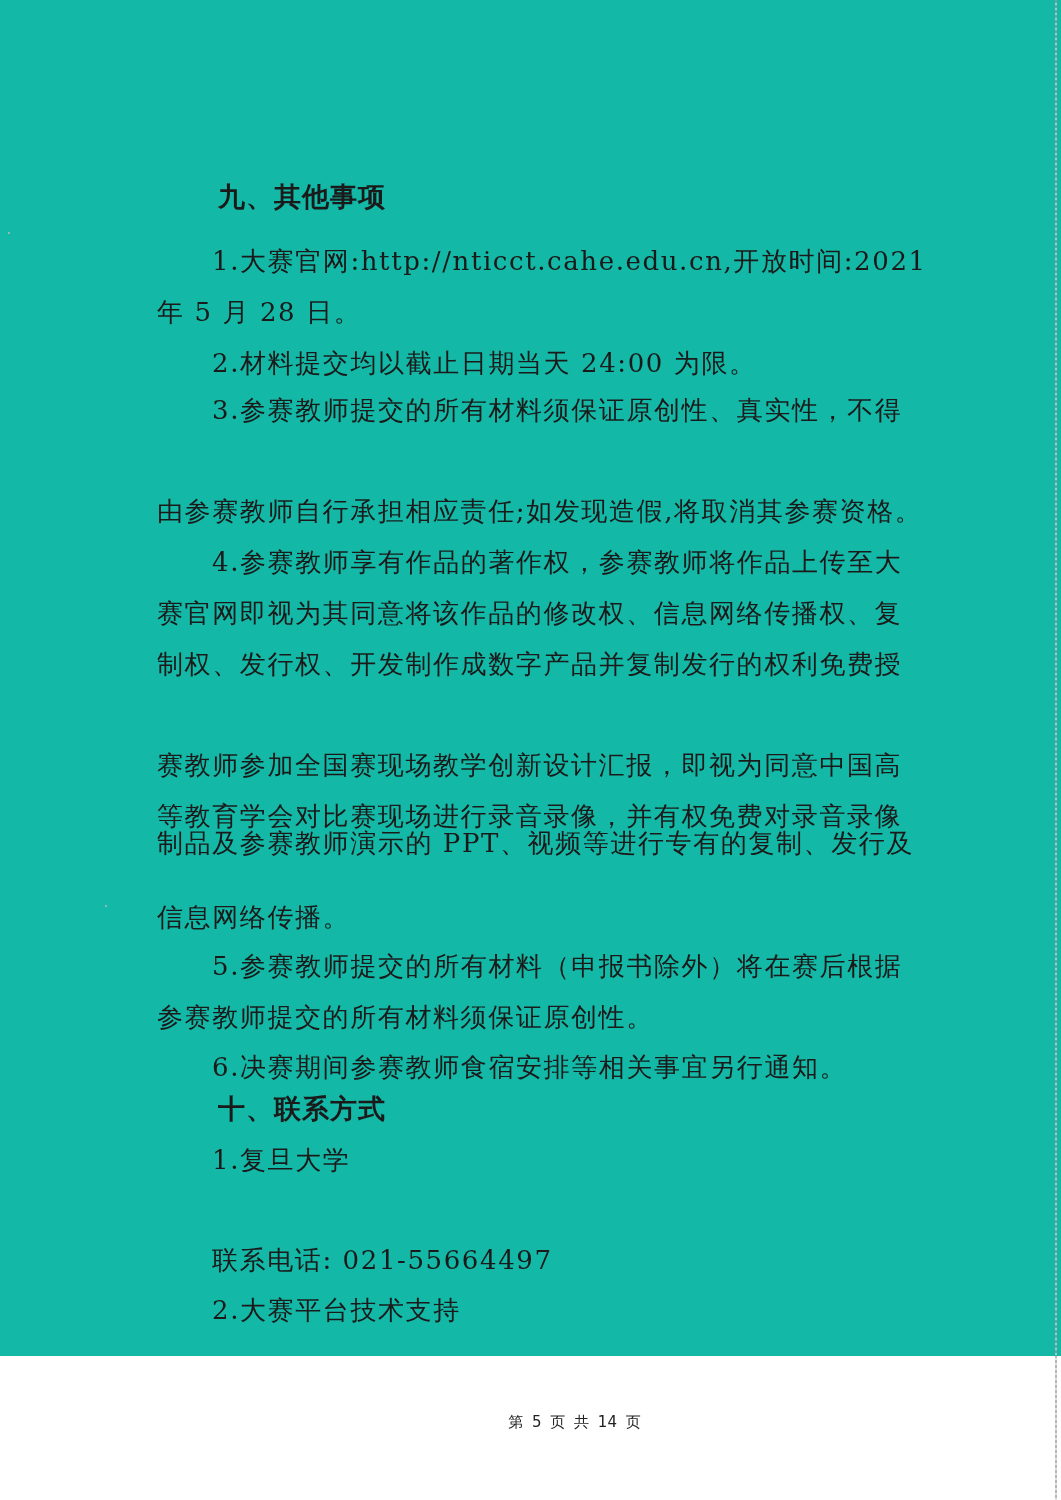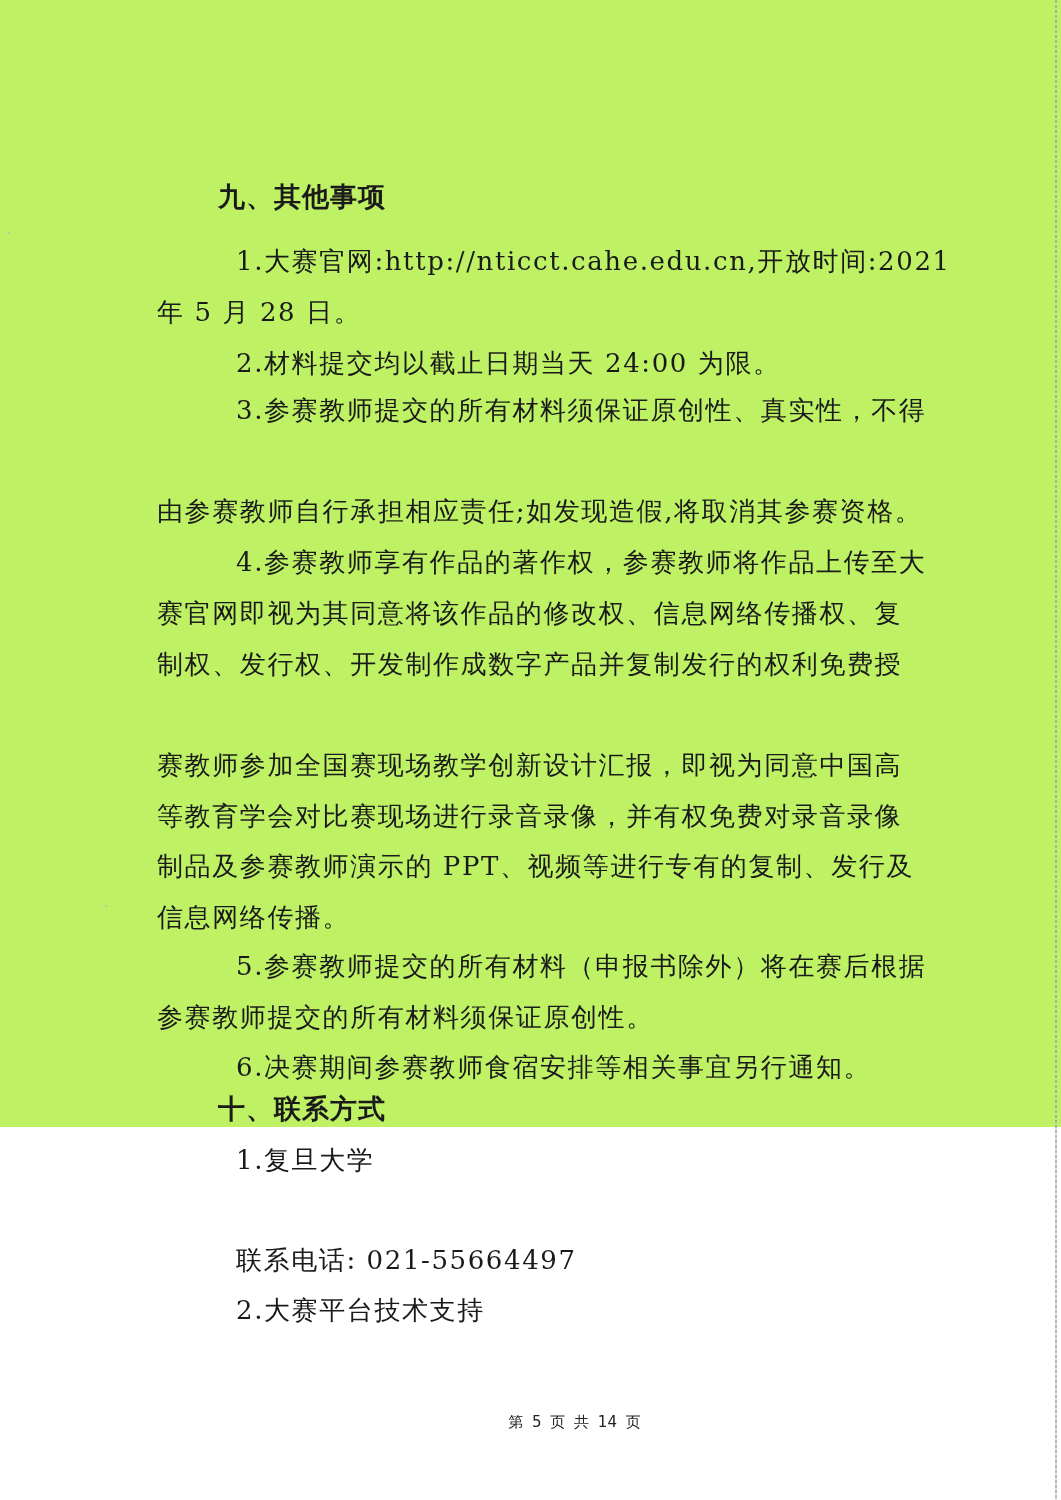--- a/index.html
+++ b/index.html
@@ -1,25 +1,25 @@
 <!DOCTYPE html>
 <html><head>
 <meta charset="utf-8">
 <style>
   html, body { margin:0; padding:0; }
   body { width:1061px; height:1500px; background:#ffffff; position:relative; overflow:hidden;
          font-family:"DejaVu Serif","Liberation Serif",serif; color:#1a1a1a; }
-  .page { position:absolute; left:0; top:0; width:1061px; height:1127px; background:#bef264; }
+  .page { position:absolute; left:0; top:0; width:1061px; height:1356px; background:#14b8a6; }
   .scanline { position:absolute; left:1055px; top:0; width:2px; height:1500px;
               background:repeating-linear-gradient(#9a9a9a 0 3px, #d6d6d6 3px 5px); opacity:0.7; }
   .dot { position:absolute; width:2px; height:2px; background:#bbb; border-radius:1px; }
   .line { position:absolute; left:157px; width:745px; font-size:26px; line-height:34px;
           white-space:nowrap; letter-spacing:1.6px; }
   .justify { text-align:justify; text-align-last:justify; }
-  .indent { left:212px; width:690px;margin-left:24px; }
+  .indent { left:212px; width:690px; }
   .heading { font-family:"DejaVu Sans","Liberation Sans",sans-serif; font-weight:bold;
              font-size:27px; letter-spacing:1px; left:218px; }
   .footer { position:absolute; top:1413px; left:0; width:1061px; text-align:center;
             font-family:"DejaVu Sans","Liberation Sans",sans-serif; font-size:15px;
             word-spacing:4px; color:#222;margin-left:44px; }
 </style>
 </head>
 <body>
 
 <div class="page">
@@ -35,21 +35,21 @@
   <div class="line indent" style="top:346px">2.材料提交均以截止日期当天 24:00 为限。</div>
 
   <div class="line indent justify" style="top:393px">3.参赛教师提交的所有材料须保证原创性、真实性，不得</div>
   <div class="line justify" style="top:494px">由参赛教师自行承担相应责任;如发现造假,将取消其参赛资格。</div>
 
   <div class="line indent justify" style="top:545px">4.参赛教师享有作品的著作权，参赛教师将作品上传至大</div>
   <div class="line justify" style="top:596px">赛官网即视为其同意将该作品的修改权、信息网络传播权、复</div>
   <div class="line justify" style="top:647px">制权、发行权、开发制作成数字产品并复制发行的权利免费授</div>
   <div class="line justify" style="top:748px">赛教师参加全国赛现场教学创新设计汇报，即视为同意中国高</div>
   <div class="line justify" style="top:799px">等教育学会对比赛现场进行录音录像，并有权免费对录音录像</div>
-  <div class="line justify" style="top:849px">制品及参赛教师演示的 PPT、视频等进行专有的复制、发行及</div>
+  <div class="line justify" style="top:826px">制品及参赛教师演示的 PPT、视频等进行专有的复制、发行及</div>
   <div class="line" style="top:900px">信息网络传播。</div>
 
   <div class="line indent justify" style="top:949px">5.参赛教师提交的所有材料（申报书除外）将在赛后根据</div>
   <div class="line" style="top:1000px">参赛教师提交的所有材料须保证原创性。</div>
 
   <div class="line indent" style="top:1050px">6.决赛期间参赛教师食宿安排等相关事宜另行通知。</div>
 
   <div class="line heading" style="top:1092px">十、联系方式</div>
 
   <div class="line indent" style="top:1143px">1.复旦大学</div>

